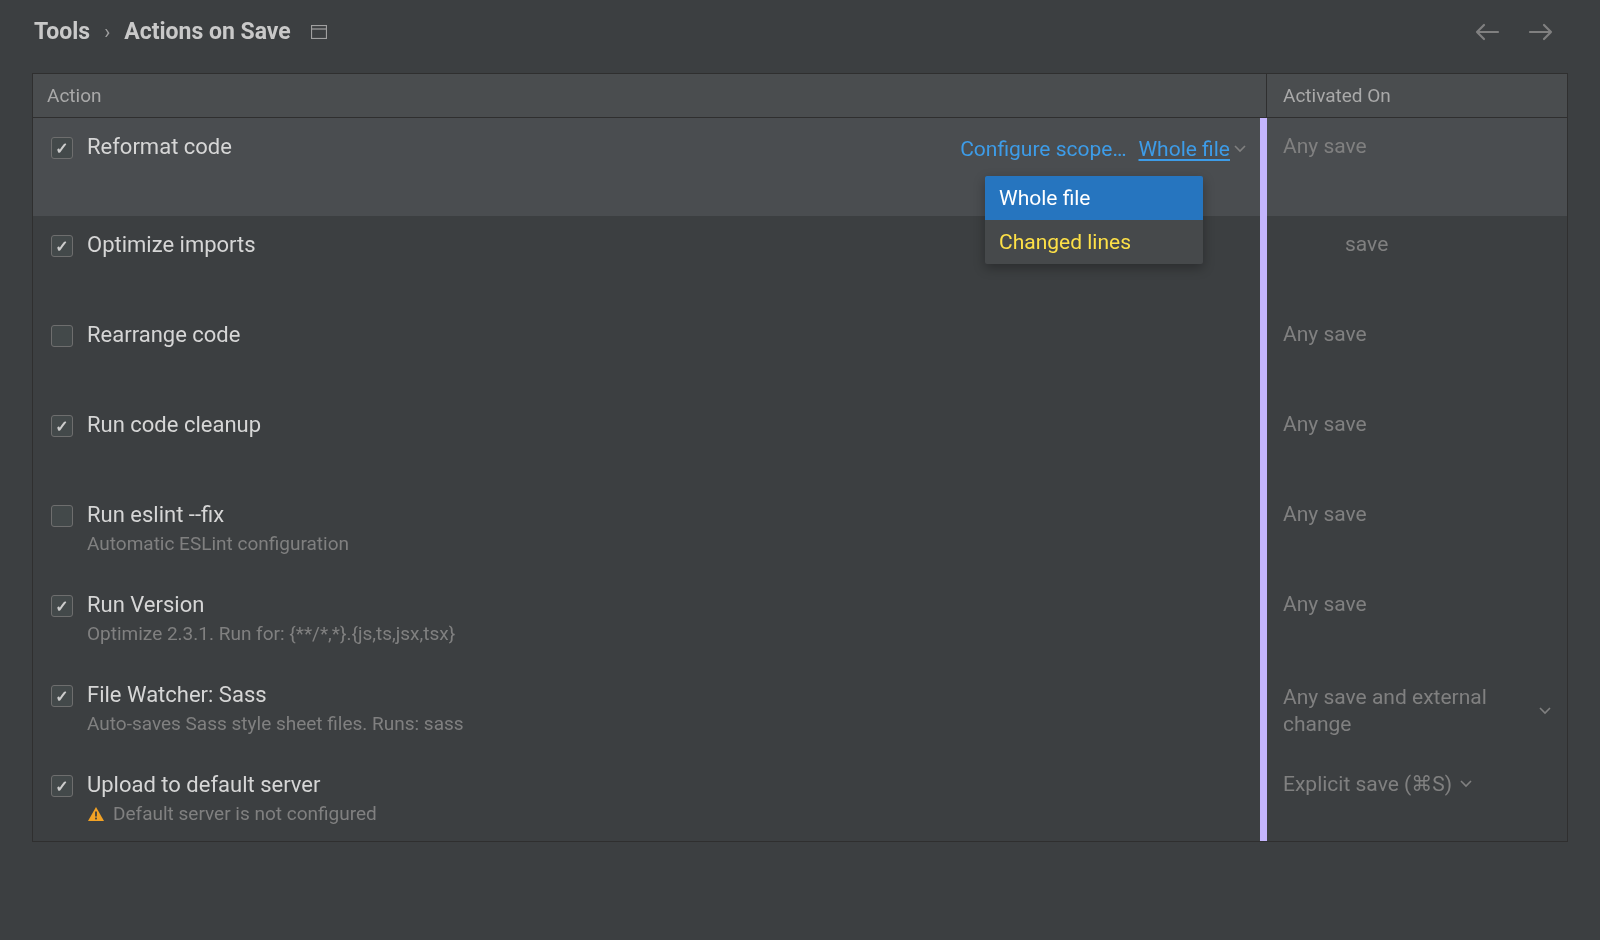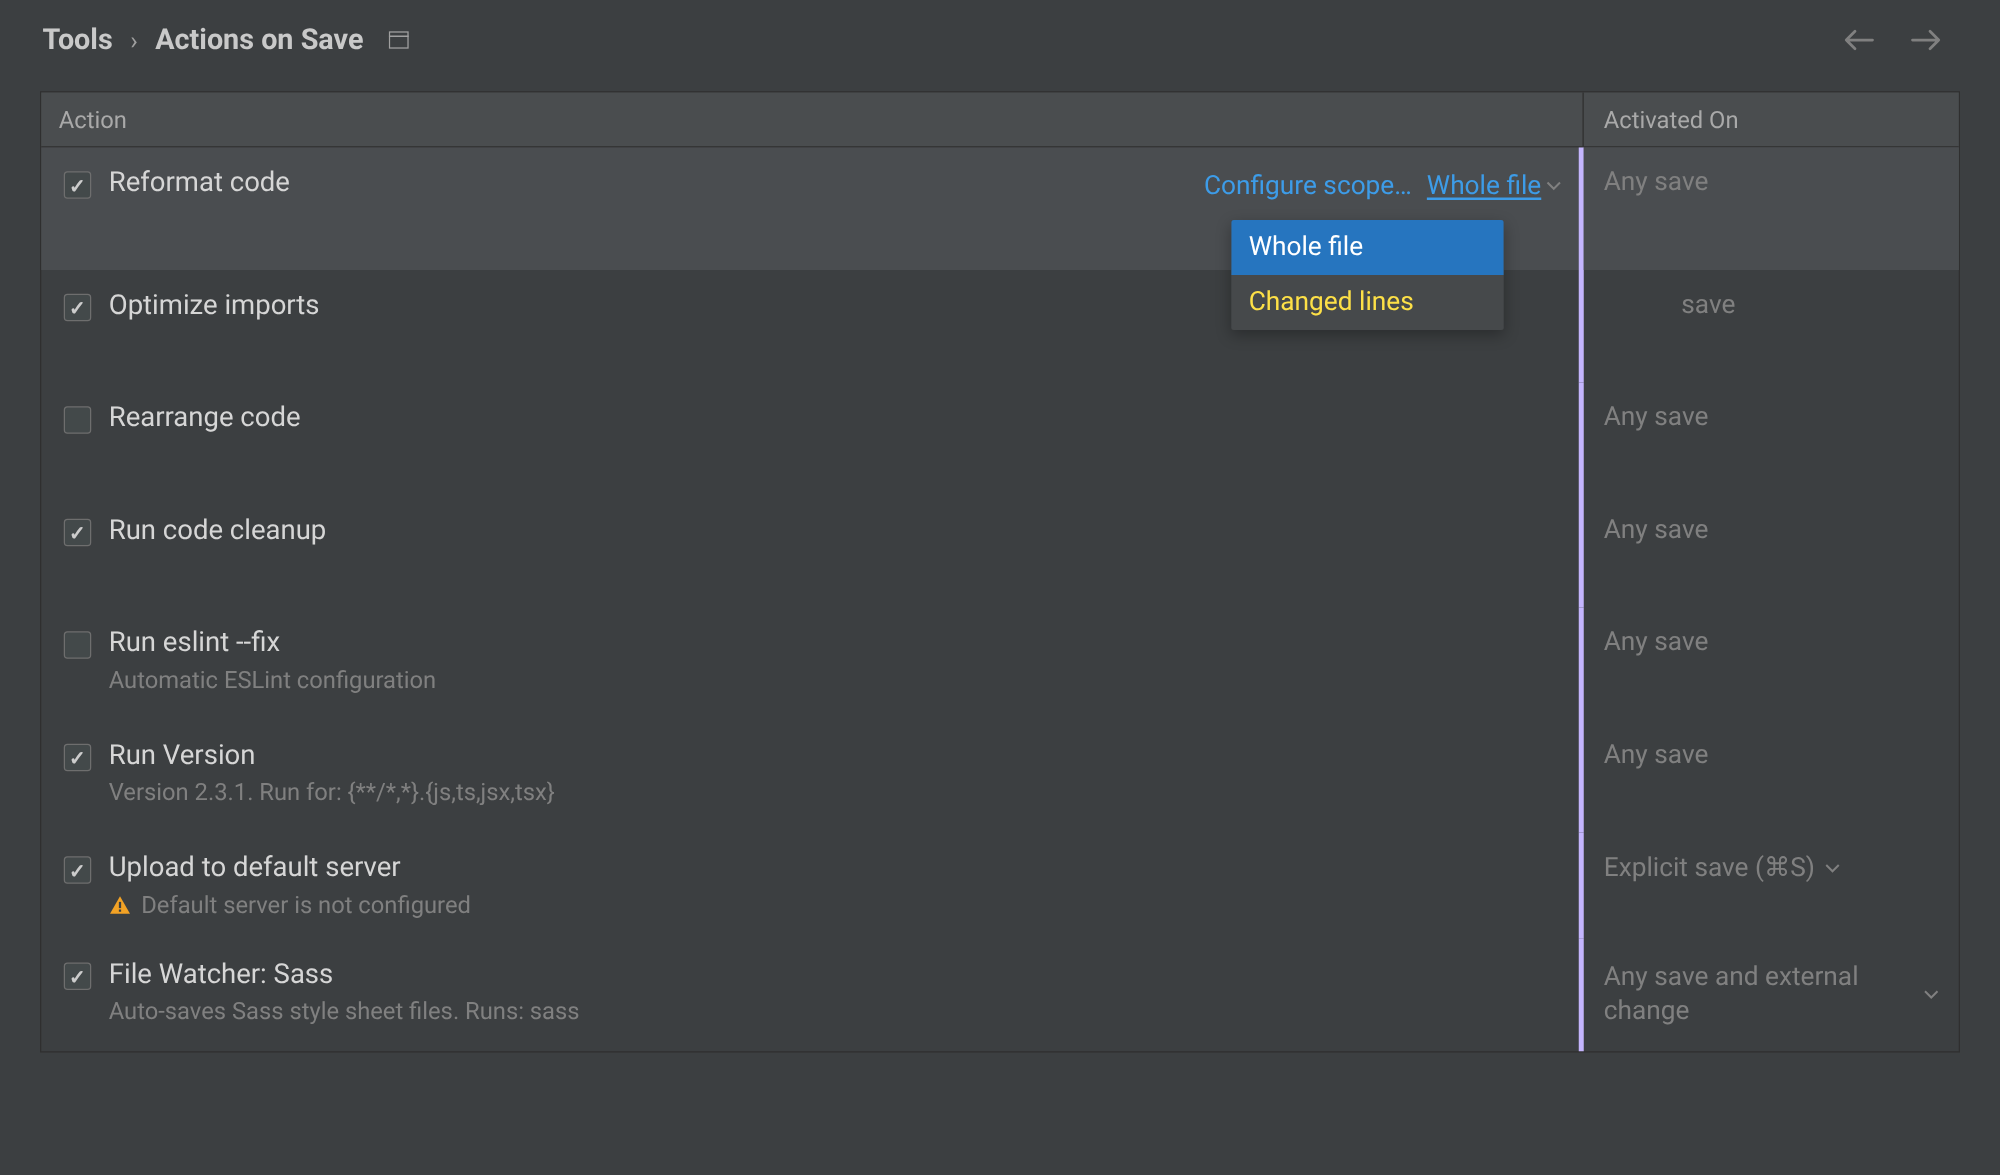--- a/index.html
+++ b/index.html
@@ -87,21 +87,21 @@
       background: #4a4d50;
     }
     .row.highlighted .col-activated {
       background: #4a4d50;
     }
     .col-action {
       flex: 1;
       display: flex;
       align-items: flex-start;
       padding: 16px 14px 16px 18px;
-      border-right: 4px solid #c4b5fd;
+      border-right: 7px solid #c4b5fd;
     }
     .col-activated {
       width: 300px;
       padding: 16px 16px;
       display: flex;
       align-items: flex-start;
     }
     .checkbox-wrap {
       width: 22px;
       height: 22px;
@@ -314,25 +314,45 @@
       <div class="col-activated">
         <span class="activated-text">Any save</span>
       </div>
     </div>
 
     <div class="row">
       <div class="col-action">
         <div class="checkbox-wrap checked"></div>
         <div class="action-text">
           <span class="action-label">Run Version</span>
-          <span class="action-desc">Version 2.3.1. Run for: {**/*,*}.{js,ts,jsx,tsx}</span>
-        </div>
-      </div>
-      <div class="col-activated">
-        <span class="activated-text">Any save</span>
+          <span class="action-desc">Optimize 2.3.1. Run for: {**/*,*}.{js,ts,jsx,tsx}</span>
+        </div>
+      </div>
+      <div class="col-activated">
+        <span class="activated-text">Any save</span>
+      </div>
+    </div>
+
+    <div class="row sass-row">
+      <div class="col-action">
+        <div class="checkbox-wrap checked"></div>
+        <div class="action-text">
+          <span class="action-label">File Watcher: Sass</span>
+          <span class="action-desc">Auto-saves Sass style sheet files. Runs: sass</span>
+        </div>
+      </div>
+      <div class="col-activated">
+        <span class="activated-text" style="line-height:1.3;">
+          <span>Any save and external change</span>
+          <span class="chev-down" style="margin-left:10px;">
+            <svg width="12" height="8" viewBox="0 0 12 8">
+                <path d="M1 1 L6 6 L11 1" fill="none" stroke="currentColor" stroke-width="1.6"></path>
+              </svg>
+          </span>
+        </span>
       </div>
     </div>
 
     <div class="row upload-row">
       <div class="col-action">
         <div class="checkbox-wrap checked"></div>
         <div class="action-text">
           <span class="action-label">Upload to default server</span>
           <span class="action-desc">
             <span class="warning-icon">
@@ -351,34 +371,14 @@
           <span>Explicit save (⌘S)</span>
           <span class="chev-down">
             <svg width="12" height="8" viewBox="0 0 12 8">
                 <path d="M1 1 L6 6 L11 1" fill="none" stroke="currentColor" stroke-width="1.6"></path>
               </svg>
           </span>
         </span>
       </div>
     </div>
 
-    <div class="row sass-row">
-      <div class="col-action">
-        <div class="checkbox-wrap checked"></div>
-        <div class="action-text">
-          <span class="action-label">File Watcher: Sass</span>
-          <span class="action-desc">Auto-saves Sass style sheet files. Runs: sass</span>
-        </div>
-      </div>
-      <div class="col-activated">
-        <span class="activated-text" style="line-height:1.3;">
-          <span>Any save and external change</span>
-          <span class="chev-down" style="margin-left:10px;">
-            <svg width="12" height="8" viewBox="0 0 12 8">
-                <path d="M1 1 L6 6 L11 1" fill="none" stroke="currentColor" stroke-width="1.6"></path>
-              </svg>
-          </span>
-        </span>
-      </div>
-    </div>
-
   </div>
 </div>
 
 </body></html>

